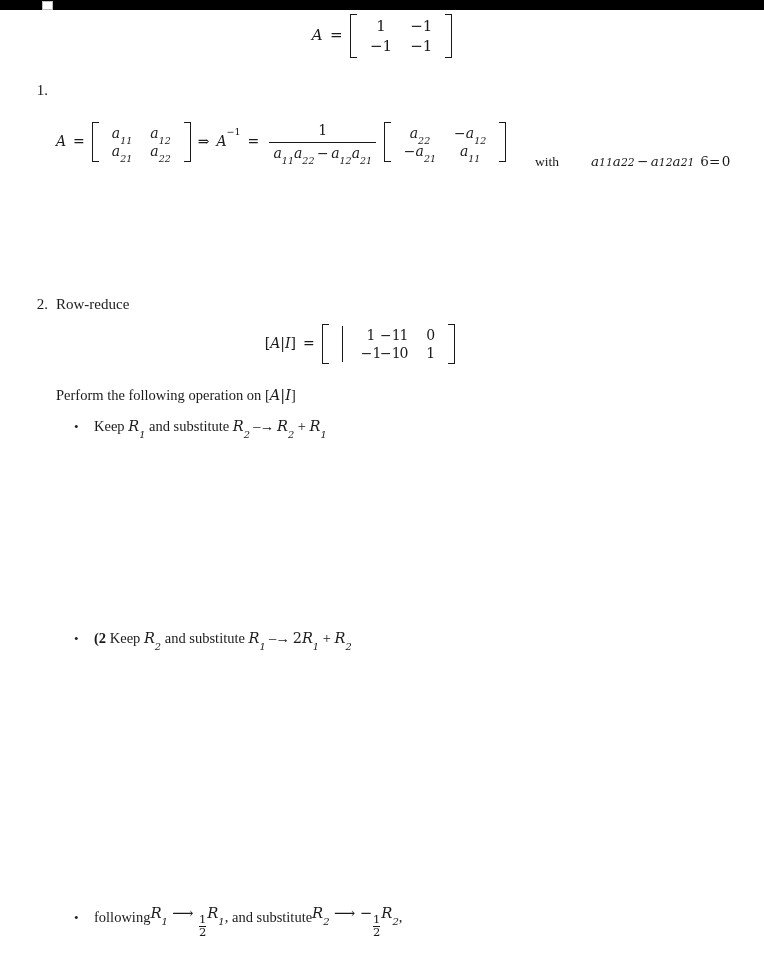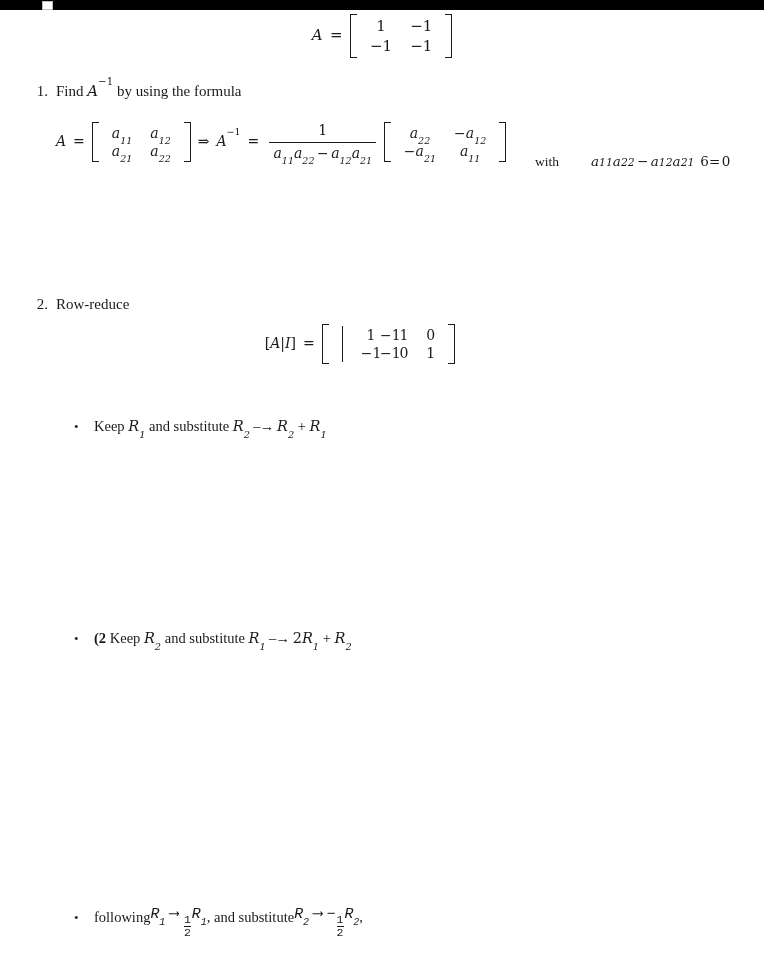--- a/index.html
+++ b/index.html
@@ -197,21 +197,20 @@
   .b3 { left: 74px; top: 898px; }
 
   .bold { font-weight: bold; }
   .arrow-long { font-style: normal; padding: 0 .22em; letter-spacing: -.04em; }
   .arrow-xl { font-style: normal; padding: 0 .3em; font-size: 1.05em; }
   .raised {
     display: inline-block;
     position: relative;
     top: -4px;
     font-size: 1.02em;
-    font-family: Liberation Mono, monospace;
   }
 </style>
 </head>
 <body>
 
 <div class="top-bar">
   <div class="ruler-indent-marker"></div>
 </div>
 <div class="top-right-tick"></div>
 
@@ -225,25 +224,20 @@
         <span class="cell num">1</span>
         <span class="cell num">−1</span>
         <span class="cell num">−1</span>
         <span class="cell num">−1</span>
       </span>
     </span>
   </div>
 
   <div class="list-item item1">
     <span class="list-num">1.</span>
-    <span>
-      <span>Find</span>
-      <span class="math"><span>A</span><sup>−1</sup></span>
-      <span>by using the formula</span>
-    </span>
   </div>
 
   <div class="eq-inverse math">
     <span>A</span>
     <span class="op">=</span>
     <span class="matrix m2x2">
       <span class="cell"><span>a</span><sub>11</sub></span>
       <span class="cell"><span>a</span><sub>12</sub></span>
       <span class="cell"><span>a</span><sub>21</sub></span>
       <span class="cell"><span>a</span><sub>22</sub></span>
@@ -285,20 +279,24 @@
         <span class="cell num">1</span>
         <span class="cell num">0</span>
         <span class="cell num">−1</span>
         <span class="cell num">−1</span>
         <span class="cell num">0</span>
         <span class="cell num">1</span>
       </span>
     </span>
   </div>
 
+  <div class="perform-line">
+    <span>Perform the following operation on</span>
+    <span><span>[</span><span class="math">A</span><span class="math">|</span><span class="math">I</span><span>]</span></span>
+  </div>
 
   <div class="bullet-line b1">
     <span class="bullet-dot">•</span>
     <span>
       <span>Keep</span>
       <span class="math"><span>R</span><sub>1</sub></span>
       <span>and substitute</span>
       <span class="math"><span>R</span><sub>2</sub></span><span class="arrow-long">–→</span><span class="math"><span>R</span><sub>2</sub></span>
       <span class="mathup">+</span>
       <span class="math"><span>R</span><sub>1</sub></span>

